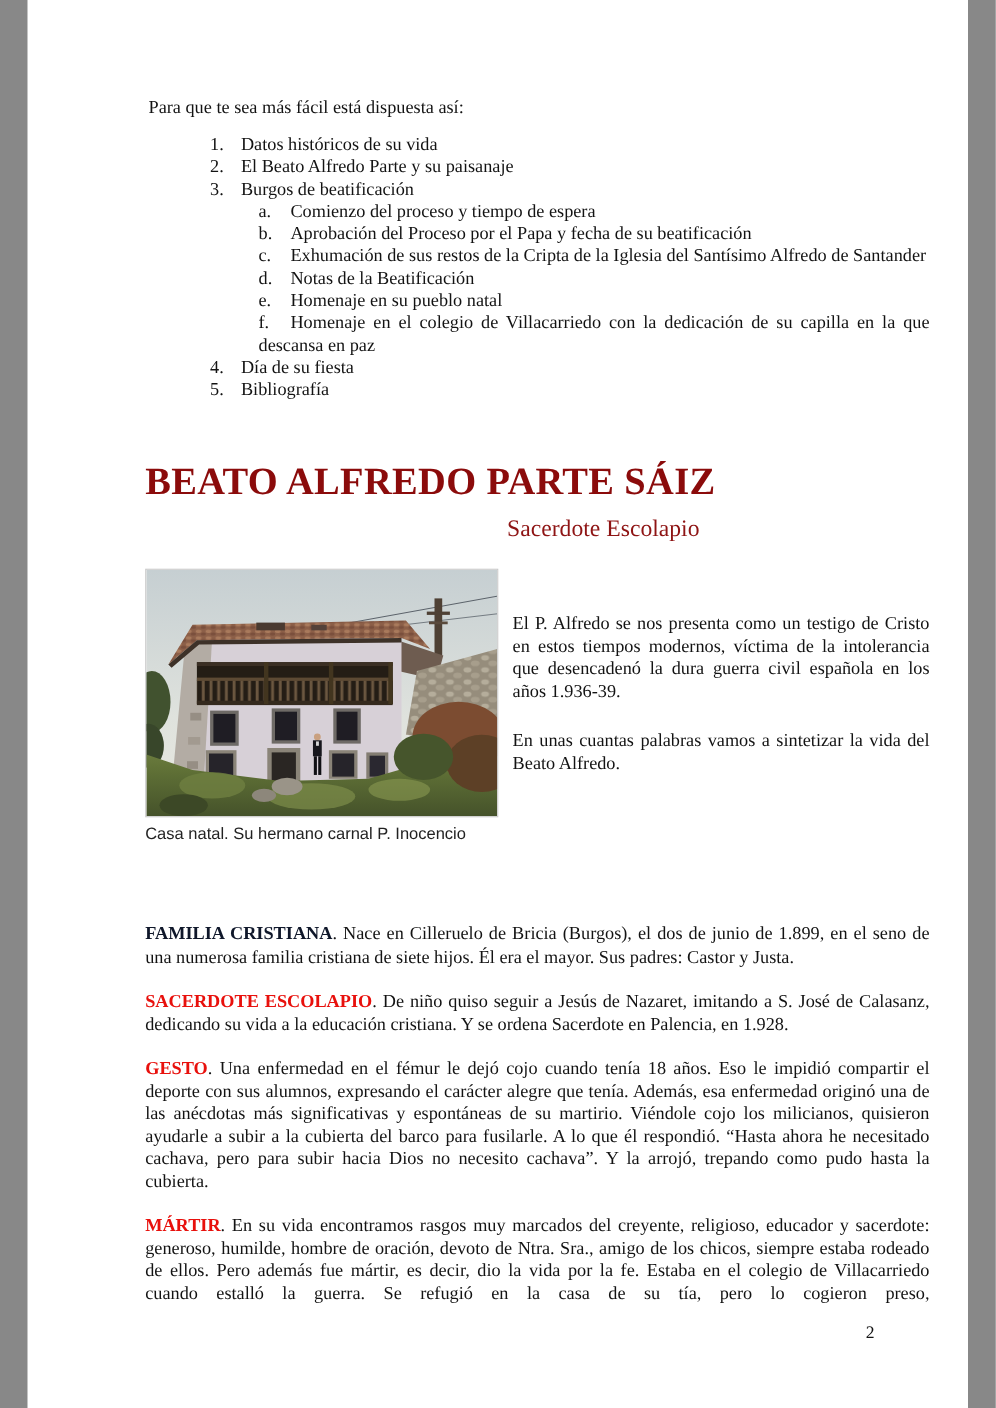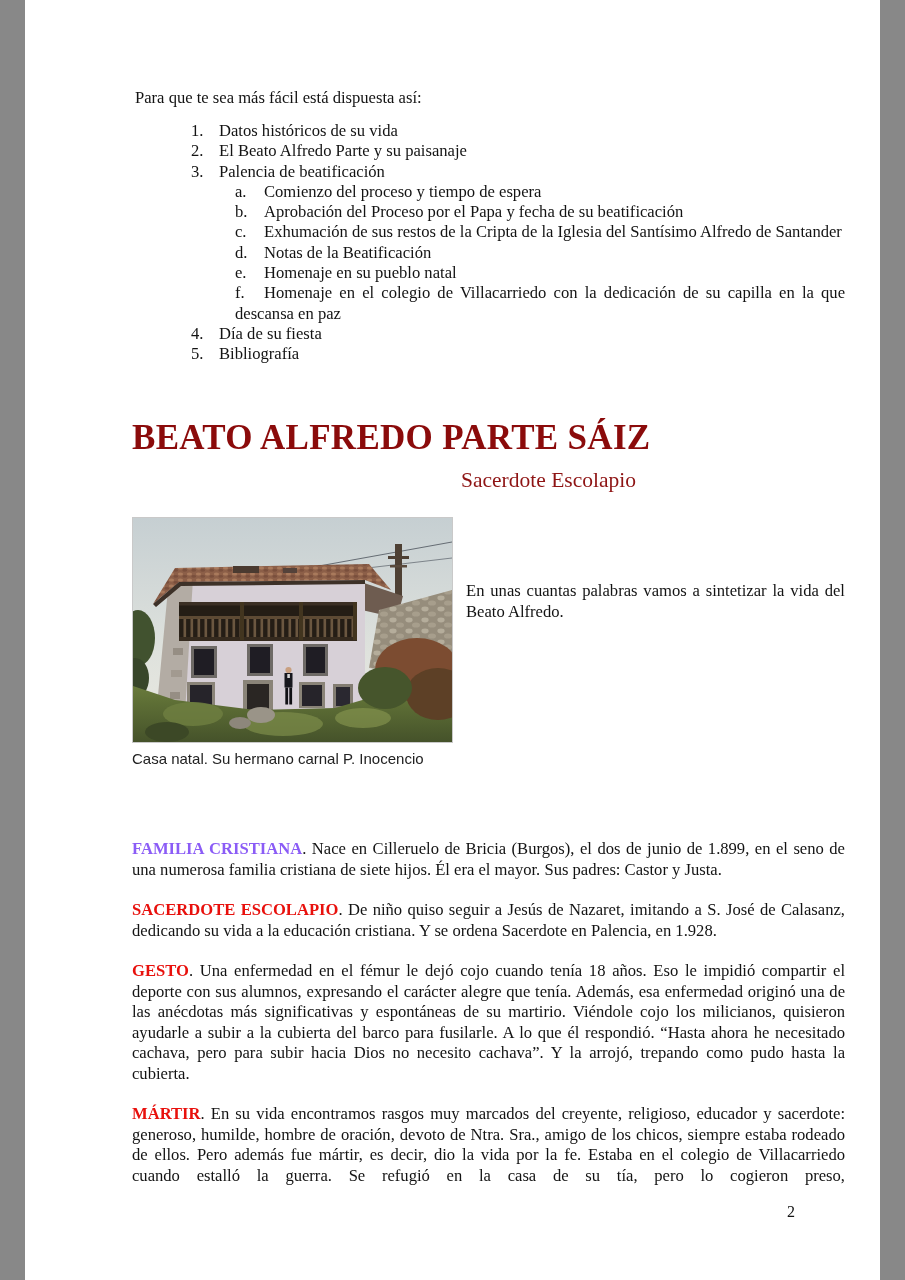--- a/index.html
+++ b/index.html
@@ -46,21 +46,21 @@
 </head>
 <body>
 
 <div class="page">
 
   <p class="intro">Para que te sea más fácil está dispuesta así:</p>
 
   <div class="outline">
     <div class="li l1"><span class="mk1">1.</span><span>Datos históricos de su vida</span></div>
     <div class="li l1"><span class="mk1">2.</span><span>El Beato Alfredo Parte y su paisanaje</span></div>
-    <div class="li l1"><span class="mk1">3.</span><span>Palencia de beatificación</span></div>
+    <div class="li l1"><span class="mk1">3.</span><span>Burgos de beatificación</span></div>
     <div class="li l2"><span class="mk2">a.</span><span>Comienzo del proceso y tiempo de espera</span></div>
     <div class="li l2"><span class="mk2">b.</span><span>Aprobación del Proceso por el Papa y fecha de su beatificación</span></div>
     <div class="li l2 just"><span class="mk2">c.</span><span>Exhumación de sus restos de la Cripta de la Iglesia del Santísimo Alfredo de Santander</span></div>
     <div class="li l2"><span class="mk2">d.</span><span>Notas de la Beatificación</span></div>
     <div class="li l2"><span class="mk2">e.</span><span>Homenaje en su pueblo natal</span></div>
     <div class="li l2 just"><span class="mk2">f.</span><span>Homenaje en el colegio de Villacarriedo con la dedicación de su capilla en la que descansa en paz</span></div>
     <div class="li l1"><span class="mk1">4.</span><span>Día de su fiesta</span></div>
     <div class="li l1"><span class="mk1">5.</span><span>Bibliografía</span></div>
   </div>
 
@@ -161,25 +161,26 @@
       <rect x="151.5" y="155" width="8" height="14.5" fill="#17171d"></rect>
       <rect x="154.3" y="156" width="2.6" height="4" fill="#d8d8d8"></rect>
       <rect x="152.3" y="169.5" width="2.8" height="17" fill="#101014"></rect>
       <rect x="156.3" y="169.5" width="2.8" height="17" fill="#101014"></rect>
     </g>
   </svg>
 
   <p class="caption">Casa natal. Su hermano carnal P. Inocencio</p>
 
   <div class="aside">
+    <p>El P. Alfredo se nos presenta como un testigo de Cristo en estos tiempos modernos, víctima de la intolerancia que desencadenó la dura guerra civil española en los años 1.936-39.</p>
     <p class="p2">En unas cuantas palabras vamos a sintetizar la vida del Beato Alfredo.</p>
   </div>
 
   <div class="bodytext">
-    <p><span class="lead" style="color:#8b5cf6;">FAMILIA CRISTIANA</span><span>. Nace en Cilleruelo de Bricia (Burgos), el dos de junio de 1.899, en el seno de una numerosa familia cristiana de siete hijos. Él era el mayor. Sus padres: Castor y Justa.</span></p>
+    <p><span class="lead" style="color:#0f172a;">FAMILIA CRISTIANA</span><span>. Nace en Cilleruelo de Bricia (Burgos), el dos de junio de 1.899, en el seno de una numerosa familia cristiana de siete hijos. Él era el mayor. Sus padres: Castor y Justa.</span></p>
     <p><span class="lead" style="color:#e8100c;">SACERDOTE ESCOLAPIO</span><span>. De niño quiso seguir a Jesús de Nazaret, imitando a S. José de Calasanz, dedicando su vida a la educación cristiana. Y se ordena Sacerdote en Palencia, en 1.928.</span></p>
     <p><span class="lead" style="color:#e8100c;">GESTO</span><span>. Una enfermedad en el fémur le dejó cojo cuando tenía 18 años. Eso le impidió compartir el deporte con sus alumnos, expresando el carácter alegre que tenía. Además, esa enfermedad originó una de las anécdotas más significativas y espontáneas de su martirio. Viéndole cojo los milicianos, quisieron ayudarle a subir a la cubierta del barco para fusilarle. A lo que él respondió. “Hasta ahora he necesitado cachava, pero para subir hacia Dios no necesito cachava”. Y la arrojó, trepando como pudo hasta la cubierta.</span></p>
     <p class="cont"><span class="lead" style="color:#e8100c;">MÁRTIR</span><span>. En su vida encontramos rasgos muy marcados del creyente, religioso, educador y sacerdote: generoso, humilde, hombre de oración, devoto de Ntra. Sra., amigo de los chicos, siempre estaba rodeado de ellos. Pero además fue mártir, es decir, dio la vida por la fe. Estaba en el colegio de Villacarriedo cuando estalló la guerra. Se refugió en la casa de su tía, pero lo cogieron preso,</span></p>
   </div>
 
   <div class="pagenum">2</div>
 
 </div>
 
 </body></html>

